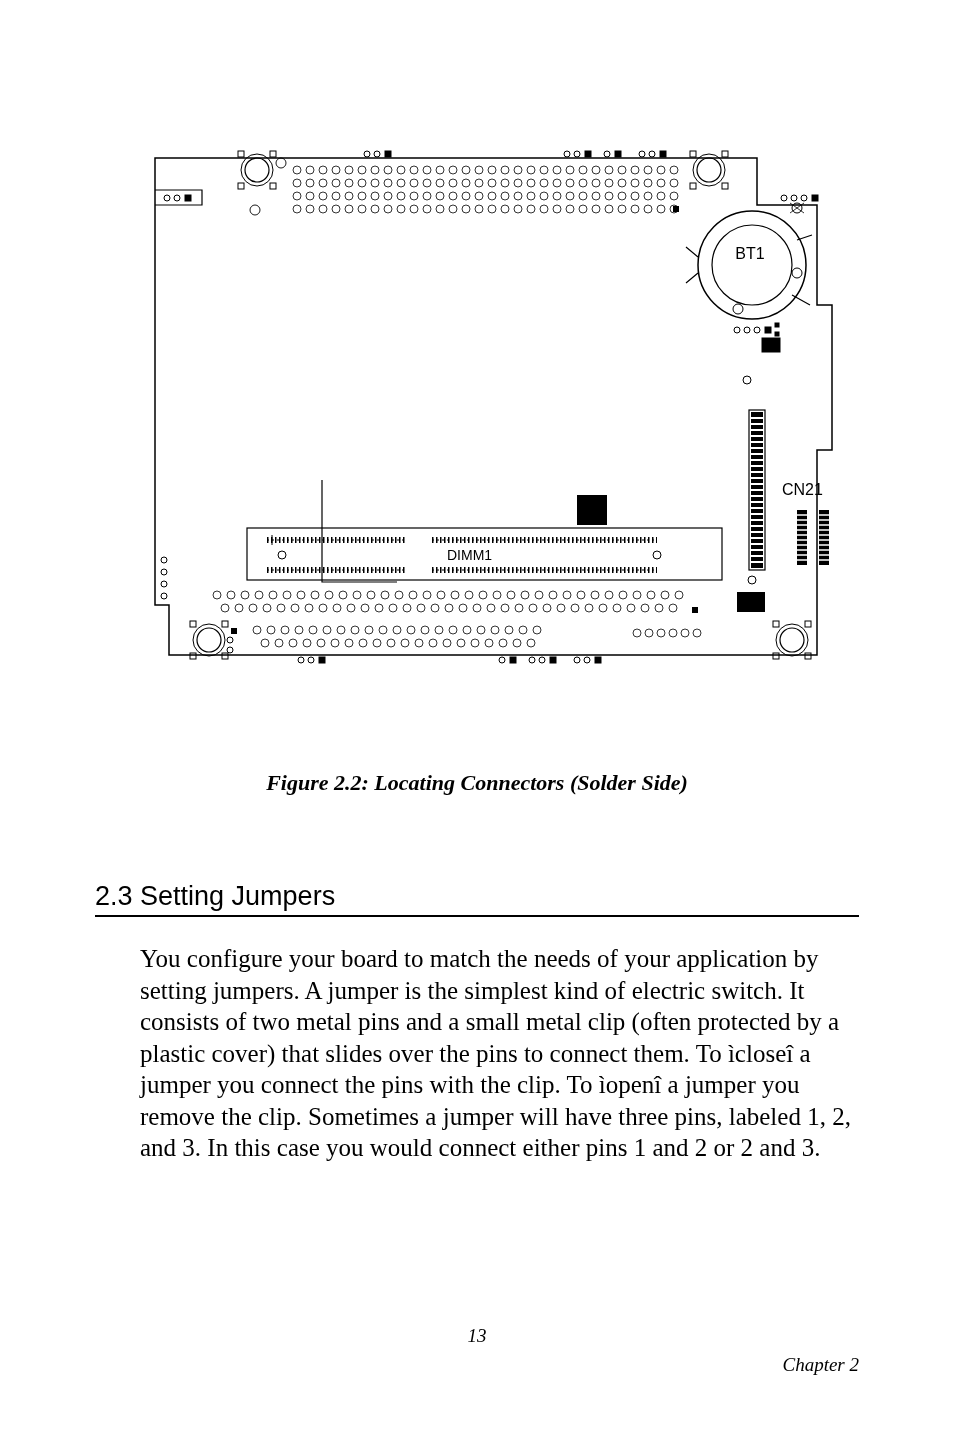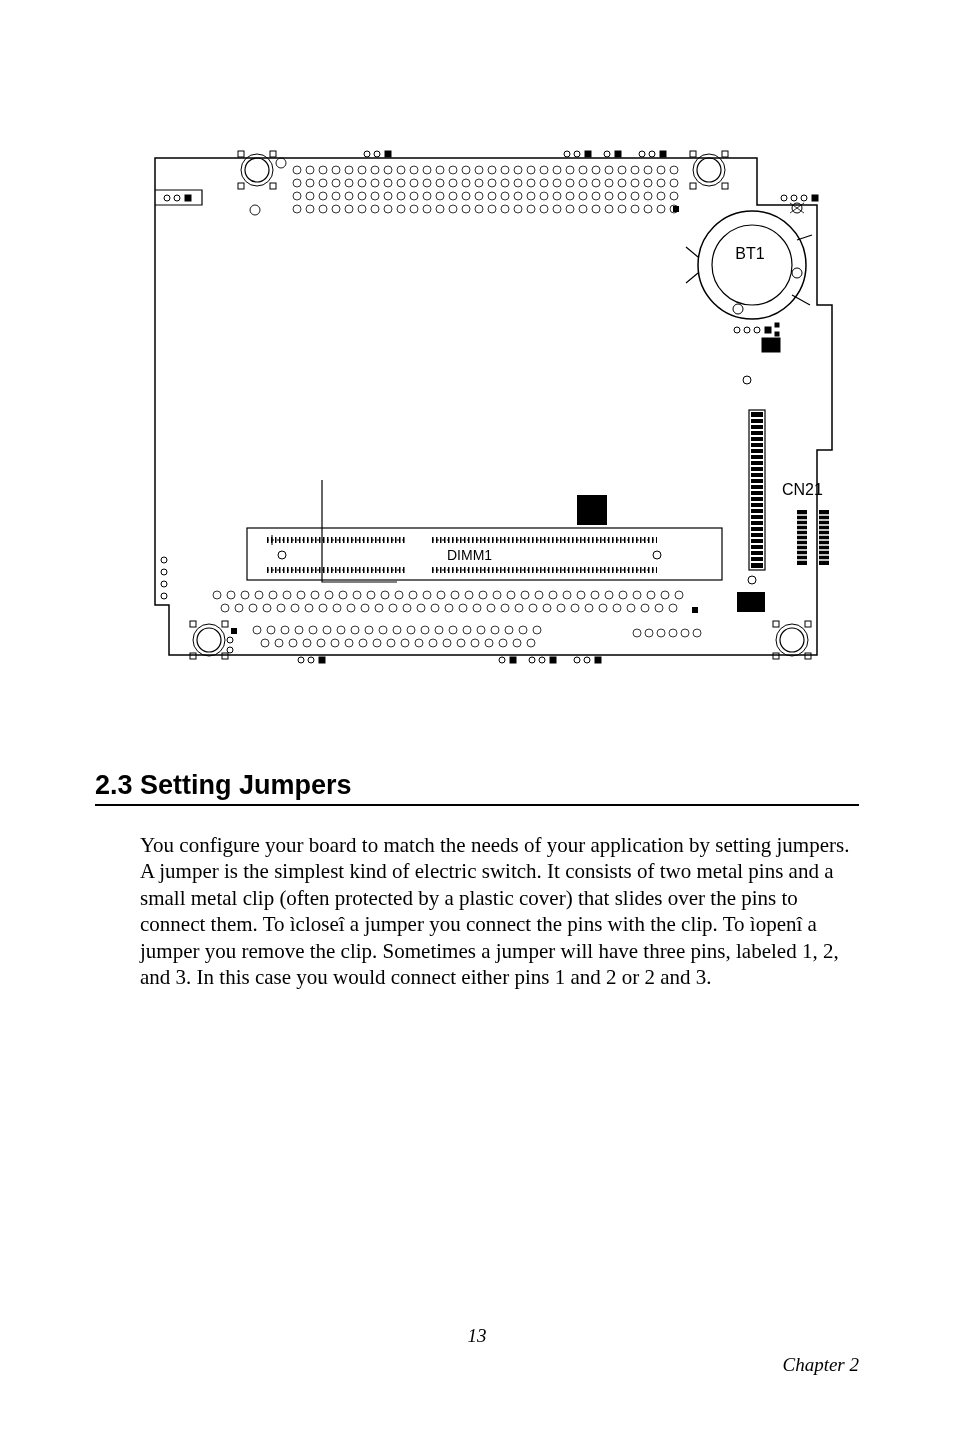--- a/index.html
+++ b/index.html
@@ -26,25 +26,25 @@
     font-size: 22px;
     margin-bottom: 85px;
   }
   .heading-row {
     border-bottom: 2px solid #000;
     padding-bottom: 3px;
     margin-bottom: 26px;
   }
   .heading {
     font-family: Arial, Helvetica, sans-serif;
-    font-weight: bold;
+    font-weight: normal;
     font-size: 27px;
   }
   .body-text {
-    font-size: 21px;
+    font-size: 25px;
     line-height: 1.26;
     padding-left: 45px;
     text-align: left;
   }
   .footer {
     position: absolute;
     bottom: 58px;
     left: 95px;
     right: 95px;
     display: flex;
@@ -524,20 +524,21 @@
           <circle cx="552" cy="503" r="4"></circle>
           <circle cx="564" cy="503" r="4"></circle>
           <circle cx="576" cy="503" r="4"></circle>
           <circle cx="588" cy="503" r="4"></circle>
           <circle cx="600" cy="503" r="4"></circle>
       </g>
 
     </svg>
   </div>
 
+  <div class="caption">Figure 2.2: Locating Connectors (Solder Side)</div>
 
   <div class="heading-row">
     <div class="heading">2.3  Setting Jumpers</div>
   </div>
 
   <p class="body-text">You configure your board to match the needs of your application by setting jumpers. A jumper is the simplest kind of electric switch. It consists of two metal pins and a small metal clip (often protected by a plastic cover) that slides over the pins to connect them. To ìcloseî a jumper you connect the pins with the clip. To ìopenî a jumper you remove the clip. Sometimes a jumper will have three pins, labeled 1, 2, and 3. In this case you would connect either pins 1 and 2 or 2 and 3.</p>
 </div>
 
 <div class="footer">
   <span class="pnum">13</span>

